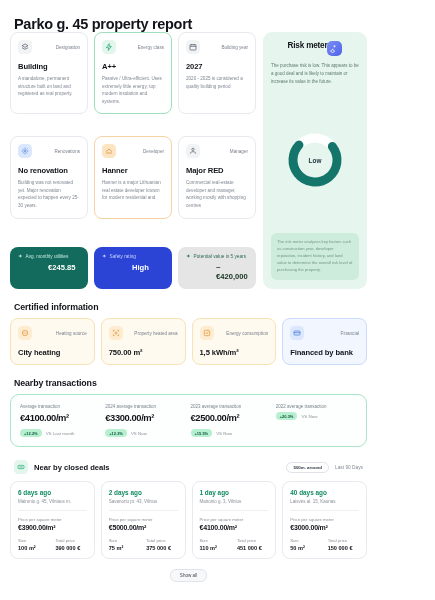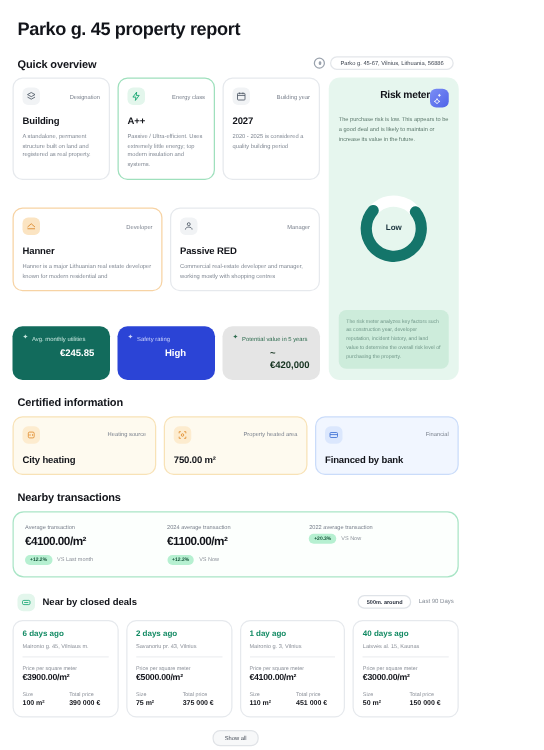--- a/index.html
+++ b/index.html
@@ -45,21 +45,21 @@
   .stat-val { font-size:7.6px; font-weight:700;padding-left:30px; }
   .stat.teal { background:#126b5c; color:#c9e8e0; }
   .stat.teal .stat-val { color:#fff; }
   .stat.blue { background:#2b44d6; color:#ccd4fb; }
   .stat.blue .stat-val { color:#fff; }
   .stat.mint { background:#e5e5e5; color:#2d6b4e; }
   .stat.mint .stat-val { color:#14321f; }
   .spark { font-size:5.5px; line-height:1; }
 
   .risk { width:104px; flex:0 0 104px; background:#e6f6ee; border-radius:9px; padding:9px 8px; display:flex; flex-direction:column; }
-  .risk-head { display:flex; align-items:flex-start; justify-content:flex-end; }
+  .risk-head { display:flex; align-items:flex-start; justify-content:center; }
   .risk-title { font-size:8.2px; font-weight:700; letter-spacing:-0.2px; }
   .risk-ico { width:15px; height:15px; border-radius:5px; background:linear-gradient(135deg,#7b8ef5,#4f63e8); display:flex; align-items:center; justify-content:center; }
   .risk-ico svg { width:9px; height:9px; }
   .risk-desc { font-size:4.5px; line-height:1.75; color:#5e7a6e; margin-top:6px; }
   .donut-wrap { display:flex; align-items:center; justify-content:center; flex:1; padding:6px 0 4px; }
   .donut { position:relative; width:60px; height:60px; }
   .donut svg { transform: rotate(-38deg); display:block; }
   .donut-lbl { position:absolute; inset:0; display:flex; align-items:center; justify-content:center; font-size:6.4px; font-weight:700; color:#19323c; }
   .risk-note { background:#cdecdb; border-radius:6px; padding:6px 6px; font-size:4.1px; line-height:1.7; color:#72988a; }
 
@@ -99,27 +99,20 @@
   .showall-wrap { display:flex; justify-content:center; margin-top:10px; }
   .showall { border:1px solid #e0e3e7; background:#f7f8f9; border-radius:6px; font-size:4.6px; color:#444b56; padding:3px 9px; cursor:pointer; }
 </style>
 </head>
 <body>
 
 <div class="page">
 
   <div class="title">Parko g. 45 property report</div>
 
-  <div class="sec-head">
-    <div class="sec-title">Quick overview</div>
-    <div class="addr-pill">
-      <span class="pin"></span>
-      <span class="addr-box">Parko g. 45-67, Vilnius, Lithuania, 56886</span>
-    </div>
-  </div>
 
   <div class="overview">
     <div class="ov-left">
 
       <div class="ov-row">
         <div class="card">
           <div class="card-top">
             <span class="ico">
               <svg viewBox="0 0 24 24" fill="none" stroke="#4b5563" stroke-width="2">
                   <path d="M12 3 3 8l9 5 9-5-9-5zM3 14l9 5 9-5"></path>
@@ -153,20 +146,33 @@
                 </svg>
             </span>
             <span class="card-tag">Building year</span>
           </div>
           <div class="card-val">2027</div>
           <div class="card-desc">2020 - 2025 is considered a quality building period</div>
         </div>
       </div>
 
       <div class="ov-row">
+        <div class="card">
+          <div class="card-top">
+            <span class="ico b">
+              <svg viewBox="0 0 24 24" fill="none" stroke="#3b6fd4" stroke-width="2">
+                  <circle cx="12" cy="12" r="3"></circle>
+                  <path d="M12 2v4M12 18v4M2 12h4M18 12h4M5 5l3 3M16 16l3 3M19 5l-3 3M8 16l-3 3"></path>
+                </svg>
+            </span>
+            <span class="card-tag">Renovations</span>
+          </div>
+          <div class="card-val">No renovation</div>
+          <div class="card-desc">Building was not renovated yet. Major renovation expected to happen every 25-30 years.</div>
+        </div>
 
         <div class="card orange">
           <div class="card-top">
             <span class="ico y">
               <svg viewBox="0 0 24 24" fill="none" stroke="#d98324" stroke-width="2">
                   <path d="M3 14 12 6l9 8"></path>
                   <path d="M3 18h18"></path>
                 </svg>
             </span>
             <span class="card-tag">Developer</span>
@@ -178,21 +184,21 @@
         <div class="card">
           <div class="card-top">
             <span class="ico">
               <svg viewBox="0 0 24 24" fill="none" stroke="#4b5563" stroke-width="2">
                   <circle cx="12" cy="7" r="3.5"></circle>
                   <path d="M4 20c0-4 3.6-6 8-6s8 2 8 6"></path>
                 </svg>
             </span>
             <span class="card-tag">Manager</span>
           </div>
-          <div class="card-val">Passive RED</div>
+          <div class="card-val">Major RED</div>
           <div class="card-desc">Commercial real-estate developer and manager, working mostly with shopping centres</div>
         </div>
       </div>
 
       <div class="stats">
         <div class="stat teal">
           <div class="stat-lbl">
             <span class="spark">✦</span>
             <span>Avg. monthly utilities</span>
           </div>
@@ -260,20 +266,32 @@
         <span class="ico o">
           <svg viewBox="0 0 24 24" fill="none" stroke="#e08a2a" stroke-width="2">
               <path d="M4 8V4h4M20 8V4h-4M4 16v4h4M20 16v4h-4"></path>
               <circle cx="12" cy="12" r="3"></circle>
             </svg>
         </span>
         <span class="card-tag">Property heated area</span>
       </div>
       <div class="card-val">750.00 m²</div>
     </div>
+    <div class="cert">
+      <div class="card-top">
+        <span class="ico o">
+          <svg viewBox="0 0 24 24" fill="none" stroke="#e08a2a" stroke-width="2">
+              <rect x="4" y="4" width="16" height="16" rx="3"></rect>
+              <path d="M8 15l3-4 2 2 3-5"></path>
+            </svg>
+        </span>
+        <span class="card-tag">Energy consumption</span>
+      </div>
+      <div class="card-val">1,5 kWh/m²</div>
+    </div>
     <div class="cert blue">
       <div class="card-top">
         <span class="ico b">
           <svg viewBox="0 0 24 24" fill="none" stroke="#3b6fd4" stroke-width="2">
               <rect x="3" y="6" width="18" height="12" rx="2.5"></rect>
               <path d="M3 11h18"></path>
             </svg>
         </span>
         <span class="card-tag">Financial</span>
       </div>
@@ -289,23 +307,31 @@
     <div class="tx">
       <div class="tx-lbl">Average transaction</div>
       <div class="tx-val">€4100.00/m²</div>
       <div class="tx-foot">
         <span class="badge">+12.2%</span>
         <span class="tx-vs">VS Last month</span>
       </div>
     </div>
     <div class="tx">
       <div class="tx-lbl">2024 average transaction</div>
-      <div class="tx-val">€1100.00/m²</div>
+      <div class="tx-val">€3300.00/m²</div>
       <div class="tx-foot">
         <span class="badge">+12.2%</span>
+        <span class="tx-vs">VS Now</span>
+      </div>
+    </div>
+    <div class="tx">
+      <div class="tx-lbl">2023 average transaction</div>
+      <div class="tx-val">€2500.00/m²</div>
+      <div class="tx-foot">
+        <span class="badge">+15.5%</span>
         <span class="tx-vs">VS Now</span>
       </div>
     </div>
     <div class="tx">
       <div class="tx-lbl">2022 average transaction</div>
       <div class="tx-foot">
         <span class="badge">+20.3%</span>
         <span class="tx-vs">VS Now</span>
       </div>
     </div>

